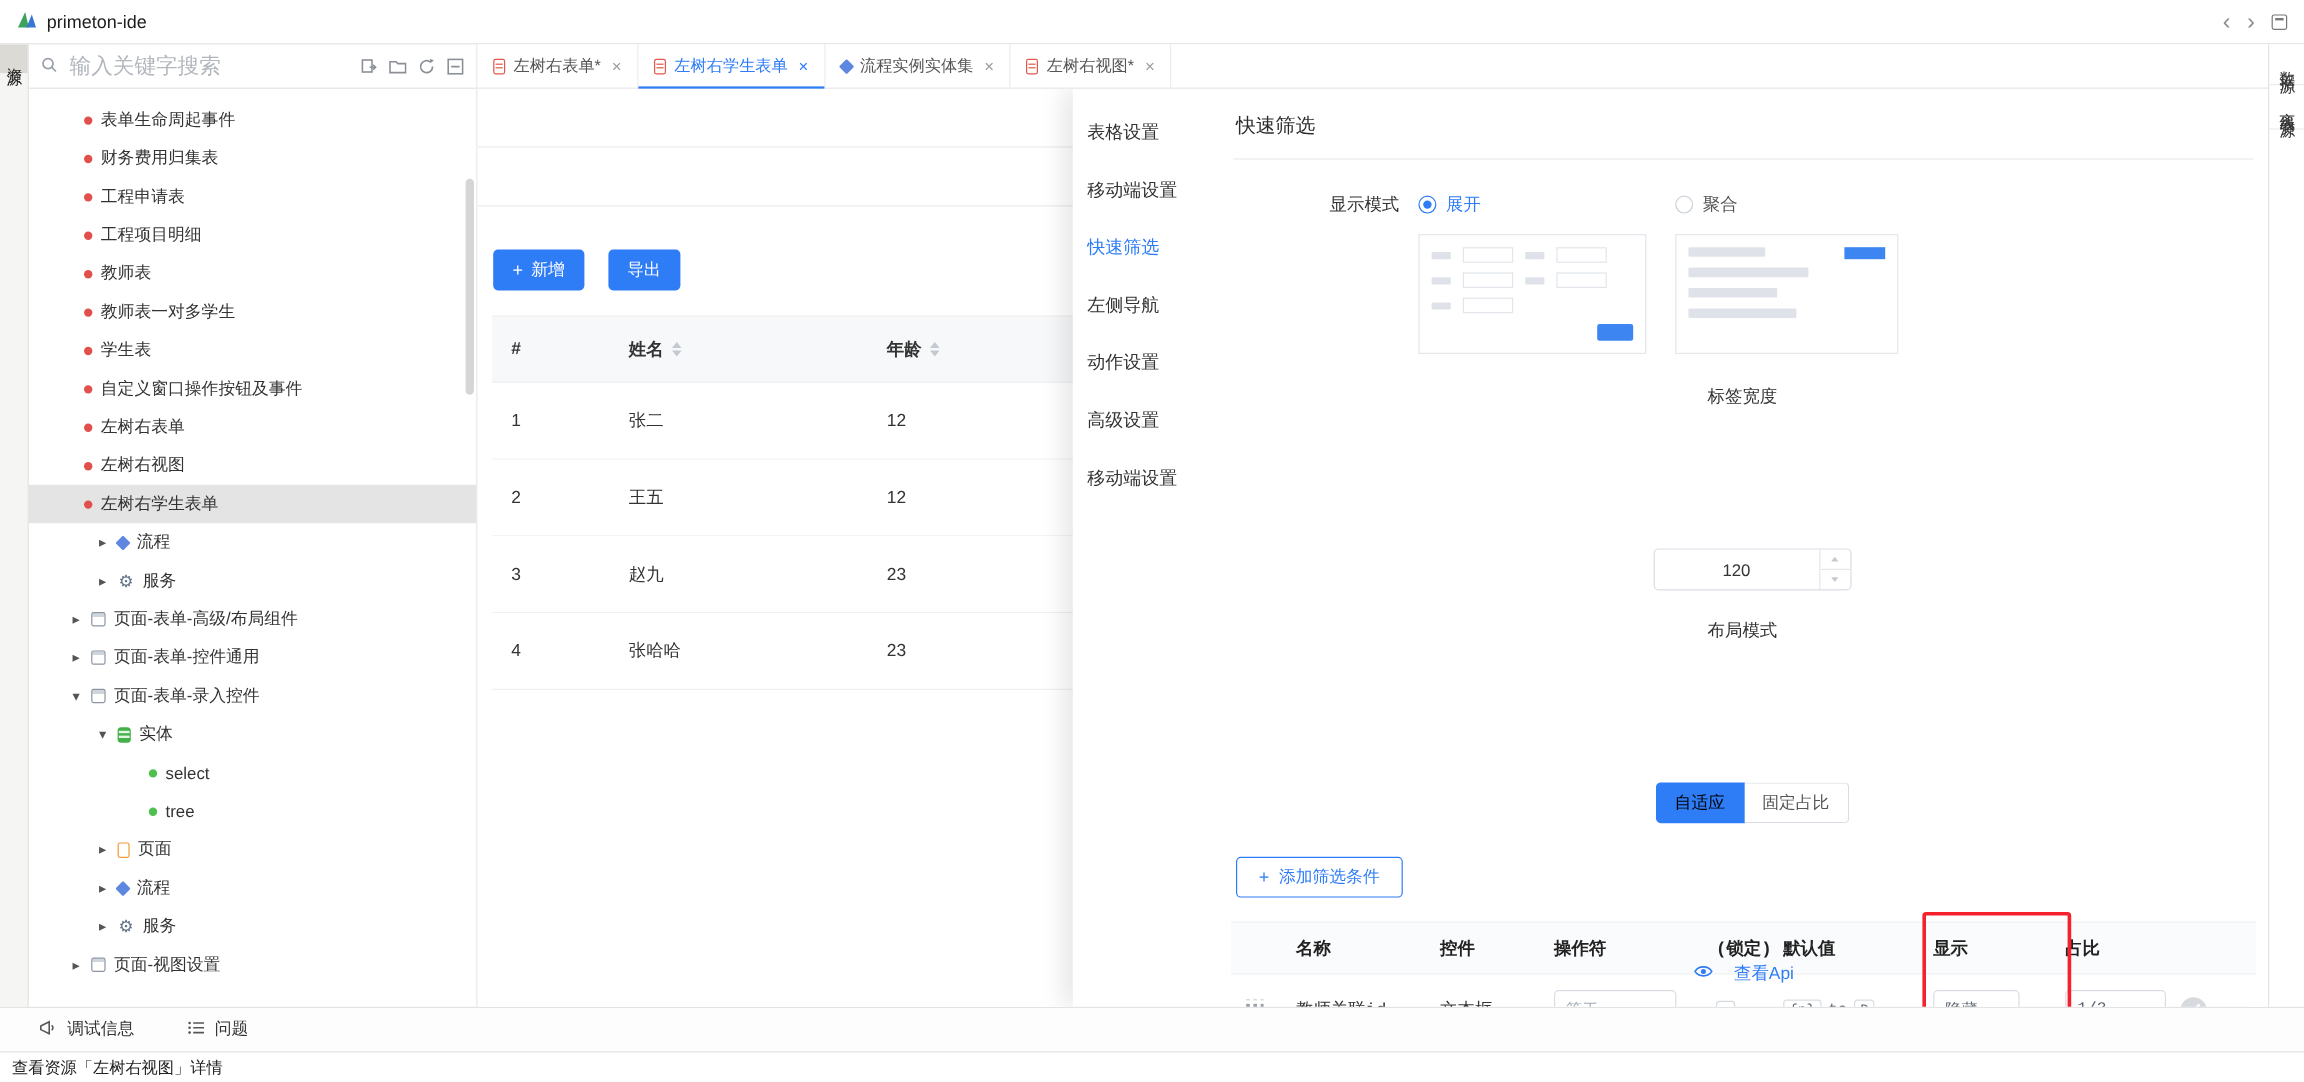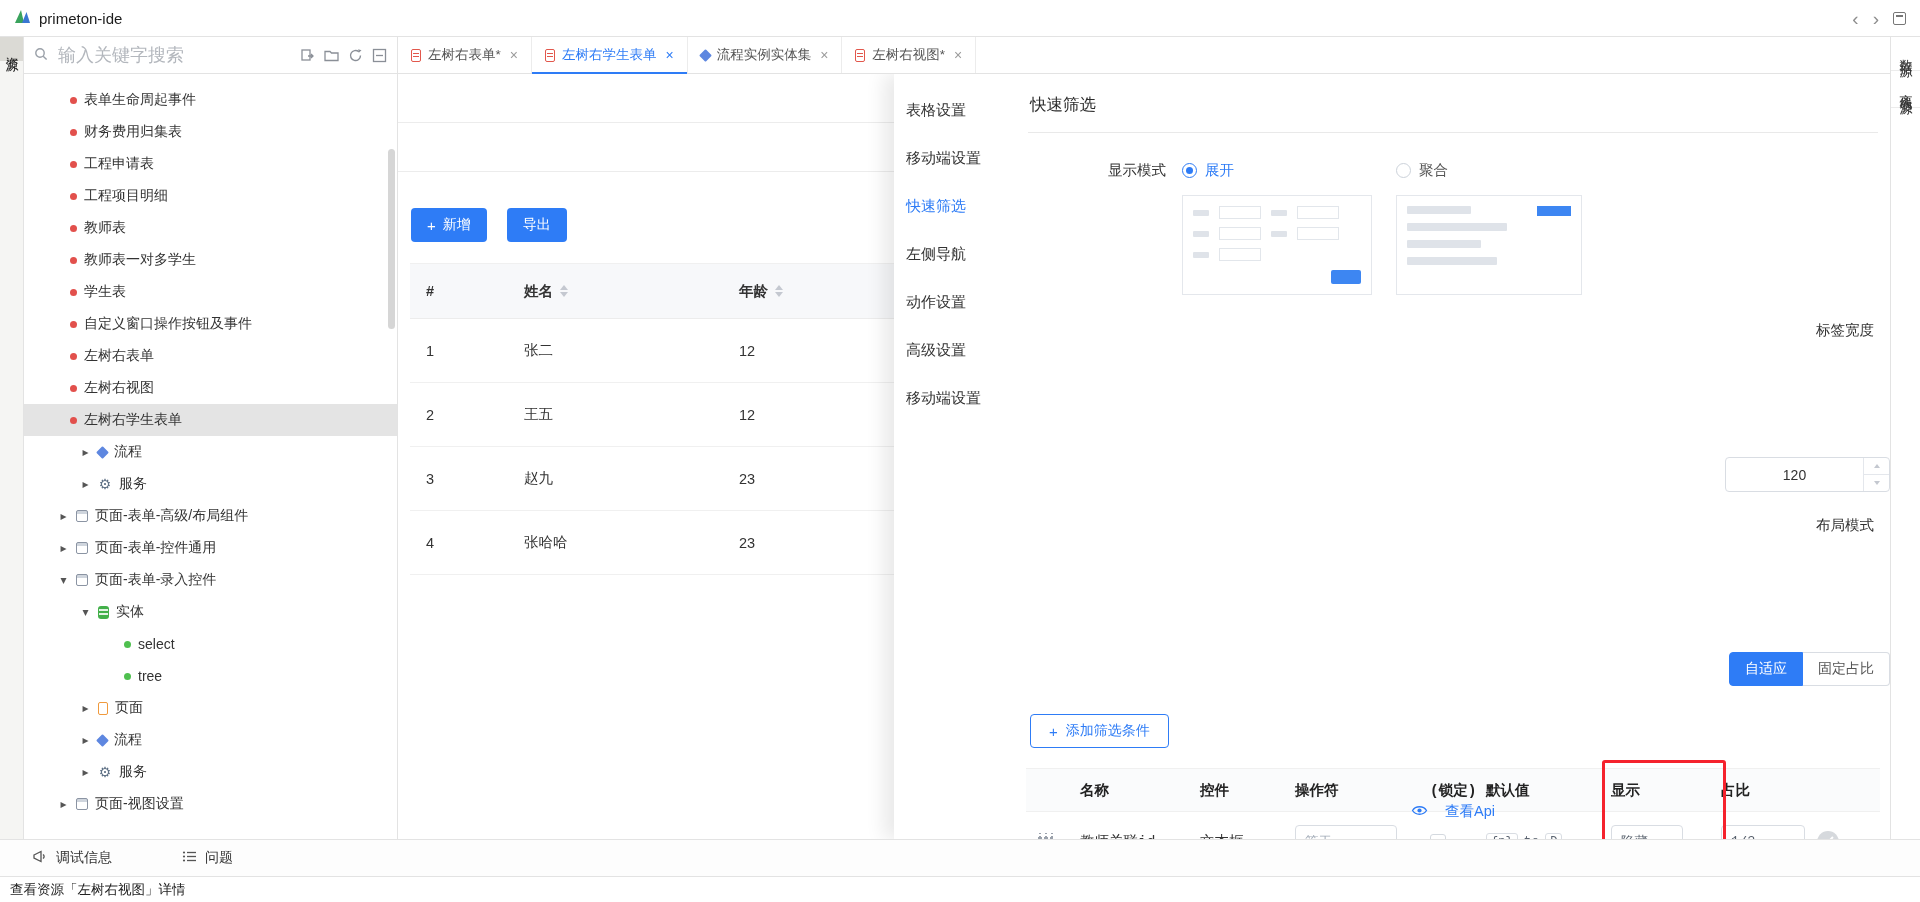--- a/index.html
+++ b/index.html
@@ -96,21 +96,21 @@
   .drawer{position:absolute;top:0;right:0;bottom:0;width:996px;background:#fff;display:flex;
           box-shadow:-10px 0 18px rgba(0,0,0,.09);}
   .settings-menu{flex:0 0 122px;padding-top:12px;}
   .sm-item{height:48px;display:flex;align-items:center;padding-left:12px;font-size:15px;color:#333;}
   .sm-item.active{color:#2e7cf6;}
   .settings-content{flex:1;min-width:0;position:relative;}
   .panel-title{padding:20px 0 16px 14px;font-size:16.5px;color:#2b2b2b;}
   .panel-divider{height:1px;background:#e9e9e9;margin:0 12px;}
   .form-area{padding:26px 0 0 14px;}
   .form-row{display:flex;margin-bottom:26px;}
-  .form-row.center{align-items:flex-end;margin-bottom:24px;}
+  .form-row.center{align-items:center;margin-bottom:24px;}
   .form-label{flex:0 0 136px;text-align:right;margin-right:16px;font-size:14.5px;color:#333;}
   .form-row:not(.center) .form-label{padding-top:2px;}
 
   .dm-options{display:flex;gap:24px;}
   .radio-line{display:flex;align-items:center;gap:8px;height:22px;margin-bottom:14px;}
   .radio{width:15px;height:15px;border:1px solid #ccd2da;border-radius:50%;position:relative;background:#fff;flex:0 0 15px;}
   .radio.checked{border-color:#2e7cf6;}
   .radio.checked::after{content:"";position:absolute;inset:3px;border-radius:50%;background:#2e7cf6;}
   .radio-label{font-size:14.5px;color:#555;}
   .radio-label.accent{color:#2e7cf6;}
@@ -126,21 +126,21 @@
   .number-input{width:165px;height:35px;border:1px solid #d9dde3;border-radius:4px;display:flex;
                 align-items:stretch;background:#fff;overflow:hidden;}
   .ni-value{flex:1;display:flex;align-items:center;justify-content:center;font-size:14px;color:#333;}
   .ni-stepper{flex:0 0 26px;border-left:1px solid #e4e7ec;display:flex;flex-direction:column;}
   .step{flex:1;display:flex;align-items:center;justify-content:center;}
   .step.up{border-bottom:1px solid #e4e7ec;}
 
   .segmented{display:inline-flex;height:34px;}
   .seg{padding:0 15px;font-size:14px;display:flex;align-items:center;border:1px solid #d9dde3;
        background:#fff;color:#555;font-family:inherit;}
-  .seg.active{background:#2e7cf6;border-color:#2e7cf6;color:#ffffff;}
+  .seg.active{background:#2e7cf6;border-color:#2e7cf6;color:#000000;}
   .seg:first-child{border-radius:4px 0 0 4px;}
   .seg:last-child{border-radius:0 4px 4px 0;border-left:none;}
 
   .add-filter-btn{margin:4px 0 14px 14px;height:34px;padding:0 18px;border:1px solid #2e7cf6;color:#2e7cf6;
                   background:#fff;border-radius:4px;font-size:14px;display:inline-flex;align-items:center;
                   gap:8px;font-family:inherit;}
 
   .filter-table-wrap{margin:6px 10px 0;position:relative;font-size:14.5px;font-family:Liberation Mono, monospace;}
   .ft-header{display:flex;align-items:center;height:44px;background:#fafbfc;border-top:1px solid #f0f0f0;
              border-bottom:1px solid #f0f0f0;padding-left:10px;font-weight:700;color:#222;}
@@ -169,21 +169,21 @@
   .api-link{position:absolute;left:50%;transform:translateX(-50%);bottom:18px;display:flex;align-items:center;
             gap:17px;color:#2e7cf6;font-size:14.5px;}
 
   
   .right-strip{flex:0 0 30px;border-left:1px solid #e3e3e3;background:#fff;display:flex;flex-direction:column;}
   .rs-tab{width:100%;padding:12px 0;display:flex;justify-content:center;font-size:13px;color:#333;
           border-bottom:1px solid #ececec;}
 
   
   .footer-band{flex:0 0 37px;border-top:1px solid #e3e3e3;display:flex;align-items:center;
-               padding-left:32px;gap:70px;background:#fdfdfd;}
+               padding-left:32px;gap:44px;background:#fdfdfd;}
   .fb-item{display:flex;align-items:center;gap:8px;font-size:14px;color:#333;}
   .statusbar{flex:0 0 26px;border-top:1px solid #e3e3e3;display:flex;align-items:center;padding:0 10px;
              font-size:13.5px;color:#222;background:#fff;}
 </style>
 </head>
 <body>
 
 <div class="app" data-interactable="false">
 
   <div class="titlebar" data-interactable="false">

